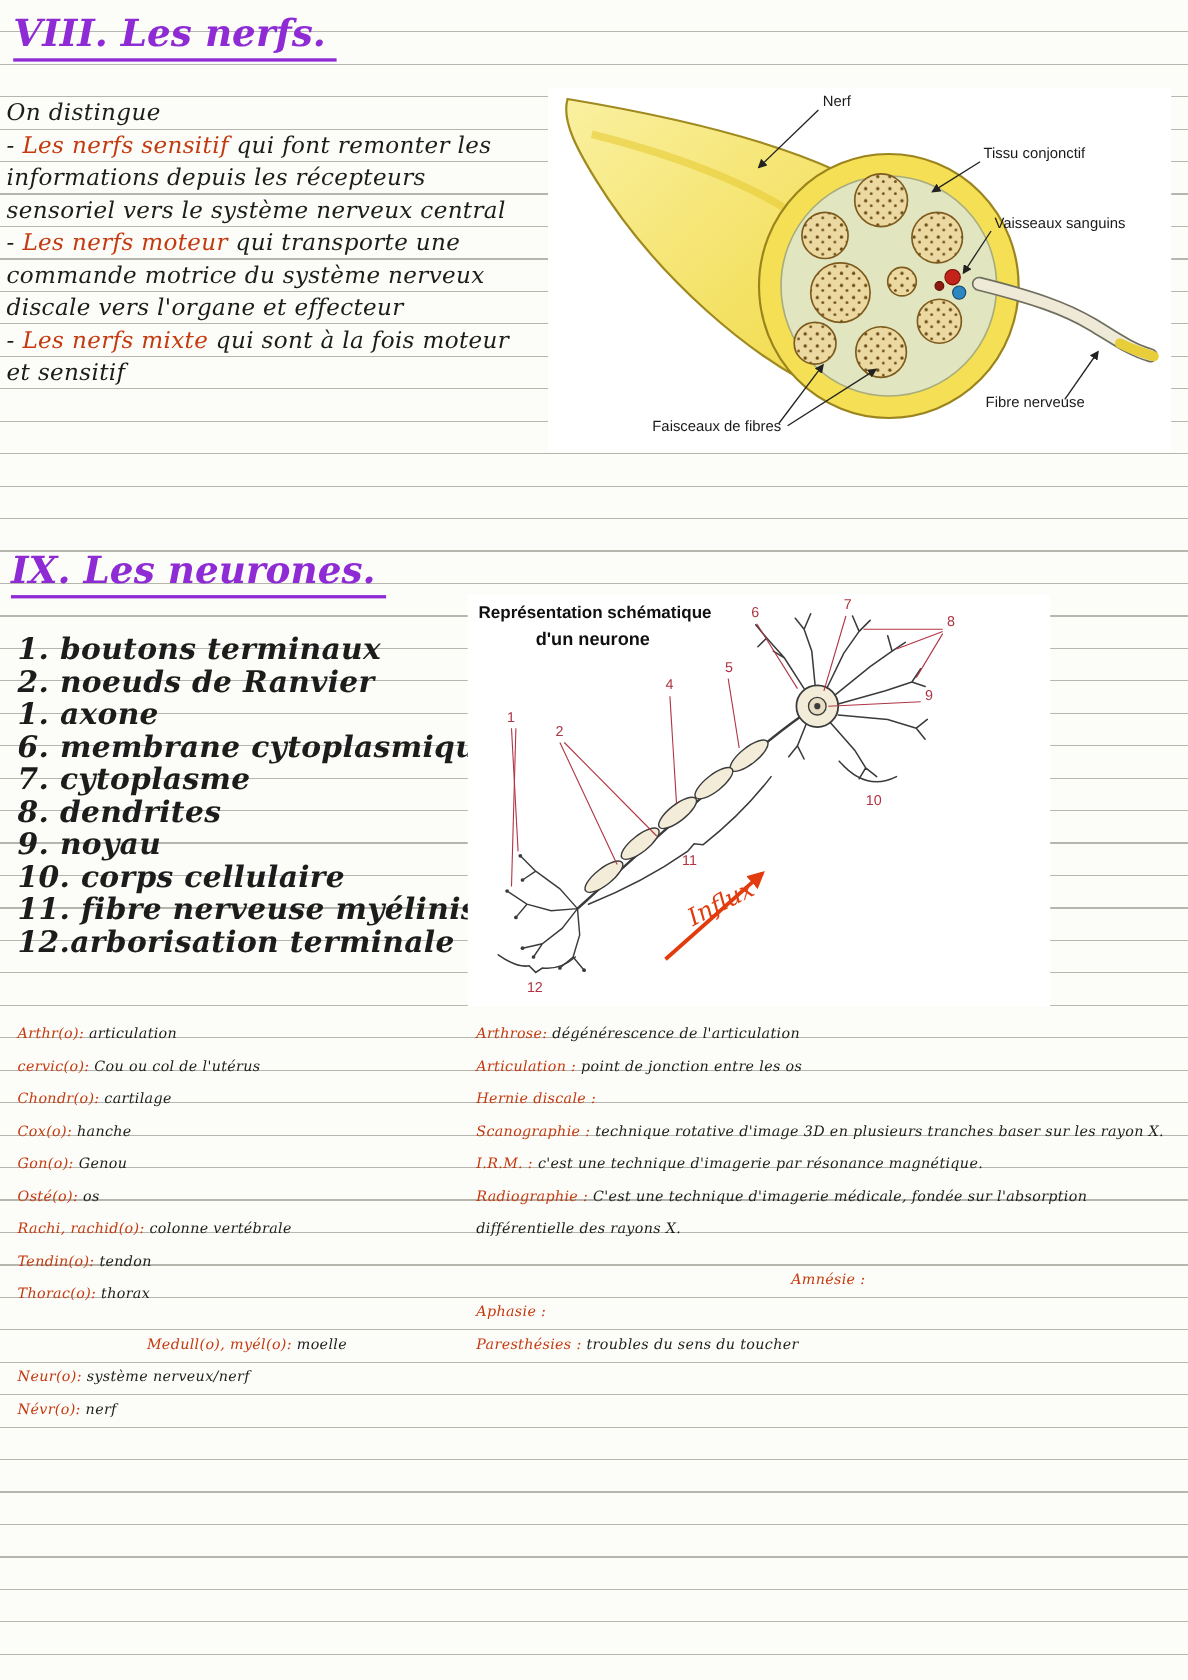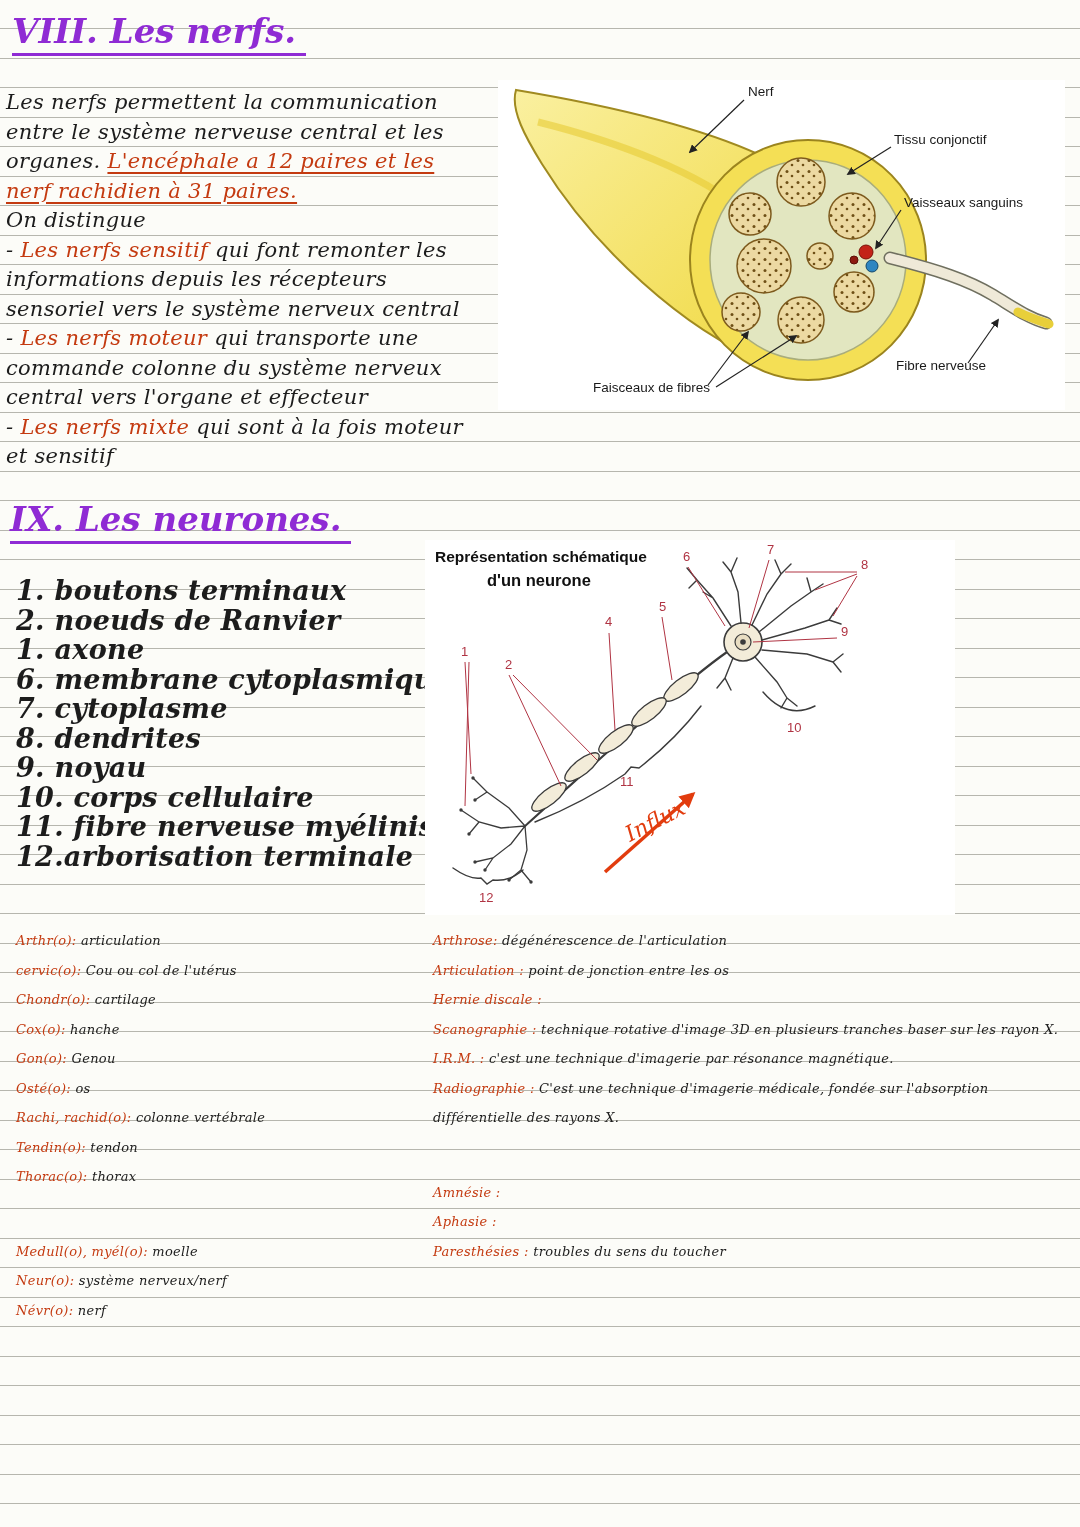--- a/index.html
+++ b/index.html
@@ -26,36 +26,35 @@
   .title8{left:12px;top:12px;}
   .title9{left:10px;top:500px;}
   .s8-text{position:absolute;left:6px;top:88px;width:470px;font-size:21px;line-height:29.5px;}
   .s8-text .blk{margin:0;}
   .nerve-svg{position:absolute;left:498px;top:80px;}
   .neuron-svg{position:absolute;left:425px;top:540px;}
   .neuron-list{position:absolute;left:16px;top:576px;font-size:27px;line-height:29.5px;font-weight:bold;}
   .vocab{position:absolute;left:16px;top:926px;display:flex;font-size:13px;line-height:29.5px;}
   .vcol-left{width:417px;}
   .vcol-right{width:640px;}
-  .vgap{margin-top:45px;}
+  .vgap{margin-top:16px;text-align:center;}
   .diagram-label{font-family:"Liberation Sans", sans-serif;font-size:13.5px;fill:#1a1a1a;}
   .num-label{font-family:"Liberation Sans", sans-serif;font-size:13px;fill:#b03443;}
 </style>
 </head>
 <body>
 
 <div class="page">
 
   <div class="sec-title title8">VIII. Les nerfs.</div>
 
   <div class="s8-text hand">
-    <div class="blk"><span>Les nerfs permettent la communication entre le système nerveuse central et les organes. </span><span class="redu">L'encéphale a 12 paires et les nerf rachidien à 31 paires.</span></div>
     <div class="blk">On distingue</div>
     <div class="blk"><span>- </span><span class="red">Les nerfs sensitif</span><span> qui font remonter les informations depuis les récepteurs sensoriel vers le système nerveux central</span></div>
-    <div class="blk"><span>- </span><span class="red">Les nerfs moteur</span><span> qui transporte une commande colonne du système nerveux central vers l'organe et effecteur</span></div>
+    <div class="blk"><span>- </span><span class="red">Les nerfs moteur</span><span> qui transporte une commande motrice du système nerveux discale vers l'organe et effecteur</span></div>
     <div class="blk"><span>- </span><span class="red">Les nerfs mixte</span><span> qui sont à la fois moteur et sensitif</span></div>
   </div>
 
   <svg class="nerve-svg" width="567" height="330" viewBox="0 0 567 330">
     <defs>
       <pattern id="fibdots" width="11" height="11" patternUnits="userSpaceOnUse">
         <rect width="11" height="11" fill="#ecd9a2"></rect>
         <circle cx="3" cy="3.5" r="1.5" fill="#6e4f16"></circle>
         <circle cx="8" cy="8" r="1.3" fill="#6e4f16"></circle>
       </pattern>

